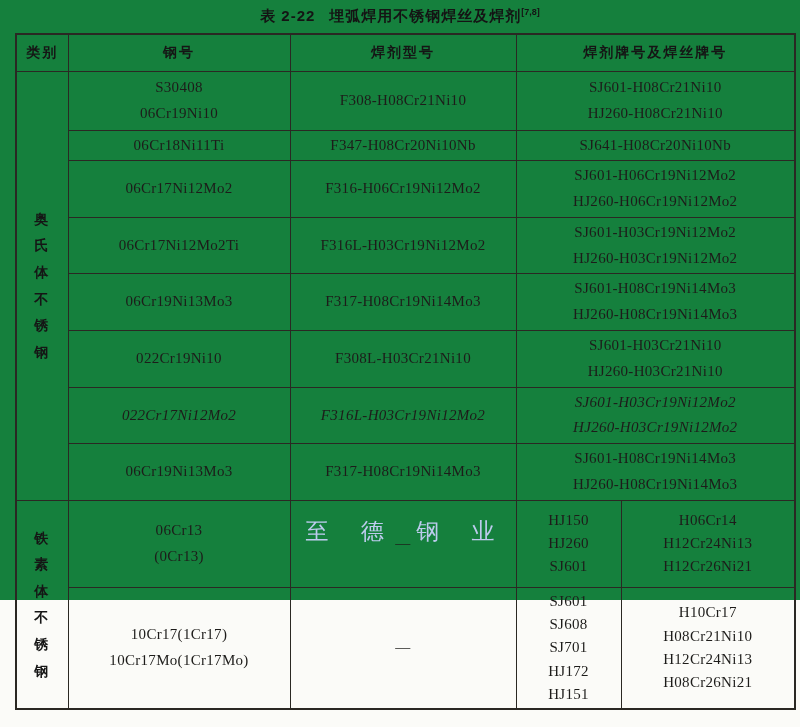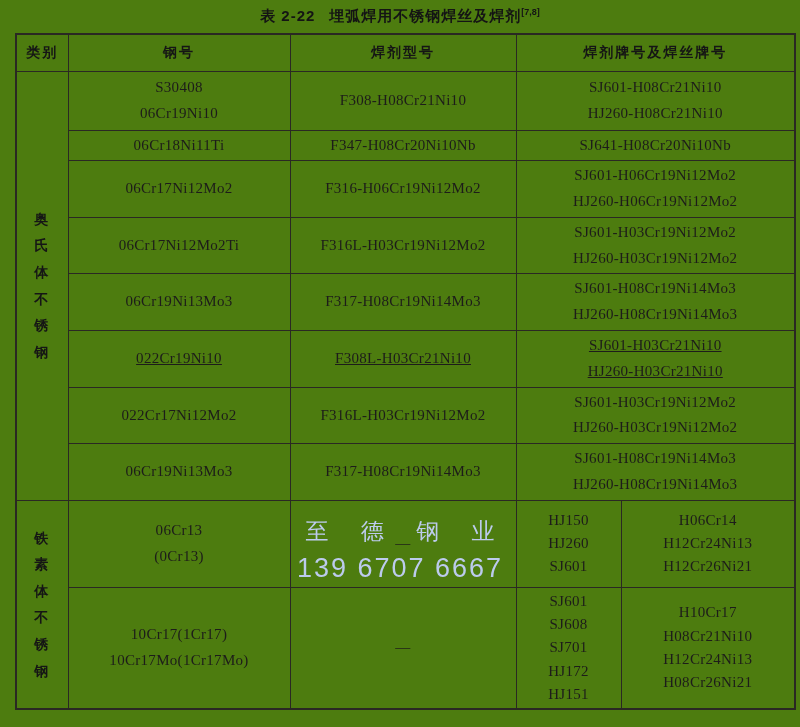--- a/index.html
+++ b/index.html
@@ -3,21 +3,21 @@
 <meta charset="utf-8">
 <style>
   * { margin:0; padding:0; box-sizing:border-box; }
   html,body { width:800px; height:727px; }
   body {
     background:#fbfbf8;
     font-family:"Liberation Serif", serif;
     color:#1d1c1a;
     overflow:hidden;
   }
-  .page { position:relative; width:800px; height:727px; background:#4d7c0f; }
+  .page { position:relative; width:800px; height:600px; background:#15803d; }
 
   .title {
     position:absolute; top:7px; left:0; width:100%;
     text-align:center;
     font-family:"Liberation Sans", sans-serif;
     font-weight:bold; font-size:15px; color:#141414;
     letter-spacing:1px;
   }
   .title .title-label { margin-right:14px; }
   .title sup { font-size:9px; letter-spacing:0; vertical-align:super; }
@@ -140,33 +140,33 @@
             <div class="line">06Cr19Ni13Mo3</div>
           </td>
           <td>
             <div class="line">F317-H08Cr19Ni14Mo3</div>
           </td>
           <td colspan="2">
             <div class="line">SJ601-H08Cr19Ni14Mo3</div>
             <div class="line">HJ260-H08Cr19Ni14Mo3</div>
           </td>
         </tr>
-        <tr style="height: 55px; text-decoration: underline;">
+        <tr style="height: 55px;">
           <td>
             <div class="line">022Cr19Ni10</div>
           </td>
           <td>
             <div class="line">F308L-H03Cr21Ni10</div>
           </td>
           <td colspan="2">
             <div class="line">SJ601-H03Cr21Ni10</div>
             <div class="line">HJ260-H03Cr21Ni10</div>
           </td>
         </tr>
-        <tr style="height: 55px;">
+        <tr style="height: 55px; font-style: italic;">
           <td>
             <div class="line">022Cr17Ni12Mo2</div>
           </td>
           <td>
             <div class="line">F316L-H03Cr19Ni12Mo2</div>
           </td>
           <td colspan="2">
             <div class="line">SJ601-H03Cr19Ni12Mo2</div>
             <div class="line">HJ260-H03Cr19Ni12Mo2</div>
           </td>
@@ -227,16 +227,15 @@
             <div class="line">H08Cr21Ni10</div>
             <div class="line">H12Cr24Ni13</div>
             <div class="line">H08Cr26Ni21</div>
           </td>
         </tr>
       </tbody>
   </table>
 
   <div class="watermark" style="color: rgb(188, 203, 237);">
     <div class="wm1">至 德 钢 业</div>
-    <div class="wm2">139 6707 6667</div>
   </div>
 
 </div>
 
 </body></html>

